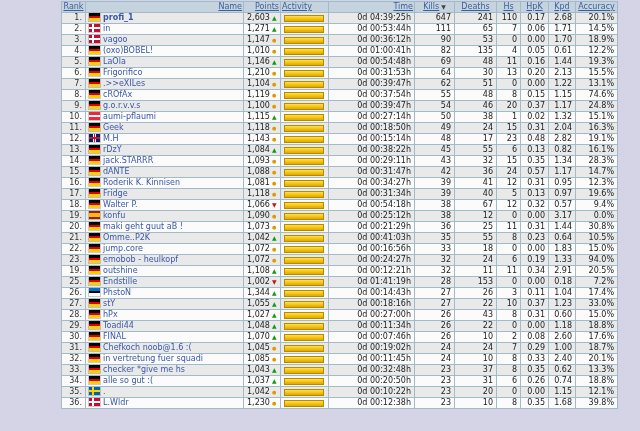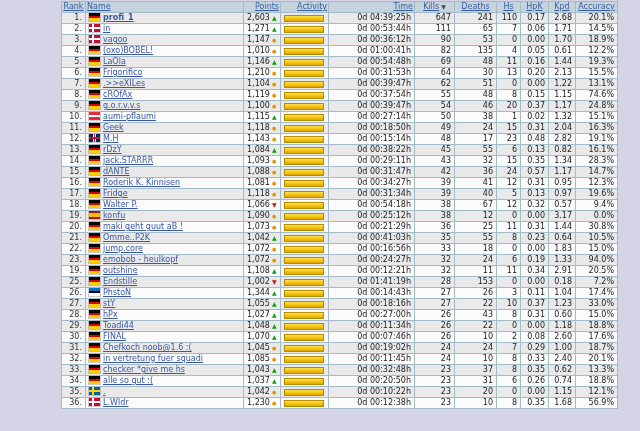--- a/index.html
+++ b/index.html
@@ -5,30 +5,30 @@
   * { box-sizing: border-box; }
   html,body { margin:0; padding:0; }
   body { font-family:"DejaVu Sans", sans-serif; }
   #page { position:relative; width:640px; height:431px; background:#d4d4e6; overflow:hidden;padding-left:23px; }
   #tablewrap { position:absolute; left:61px; top:1px; }
   table { border-collapse:collapse; table-layout:fixed; width:557px; border:1px solid #7d93a6; }
   th, td { border:1px solid #a3bac9; font-size:8px; line-height:10px; padding:0 3px;
            overflow:hidden; white-space:nowrap; color:#222; }
   th { height:9px; background:#c5d3de; font-weight:normal; text-align:center; padding:0 1px; }
   th .hlink { color:#3a5f9e; text-decoration:underline; cursor:pointer; }
-  th.h-name { text-align:left; }
+  th.h-name { text-align:right; }
   th.h-points { text-align:right; }
-  th.h-activity { text-align:right; }
+  th.h-activity { text-align:left; }
   th.h-time { text-align:right; }
   td { height:10.7px; }
   tr.odd td { background:#e9e9e9; }
   tr.even td { background:#fbfbfb; }
   td.num { text-align:right; }
   td.rank { text-align:right; color:#333; }
-  .name-link { color:#3a57a5; text-decoration:underline; cursor:pointer; }
+  .name-link { color:#3a57a5; cursor:pointer; }
   .name-link.bold { font-weight:bold; }
   .flag { display:inline-block; width:11px; height:8px; margin-right:3px; vertical-align:-1px;
           box-shadow:0 0 0 1px rgba(60,60,60,.25); }
   .flag-de { background:linear-gradient(to bottom,#000 0 33%,#d00 33% 67%,#ffce00 67%); }
   .flag-dk { background:linear-gradient(to bottom,rgba(0,0,0,0) 0 37%,#fff 37% 63%,rgba(0,0,0,0) 63%),
                         linear-gradient(to right,rgba(0,0,0,0) 0 27%,#fff 27% 45%,rgba(0,0,0,0) 45%),#c60c30; }
   .flag-se { background:linear-gradient(to bottom,rgba(0,0,0,0) 0 37%,#ffd300 37% 63%,rgba(0,0,0,0) 63%),
                         linear-gradient(to right,rgba(0,0,0,0) 0 27%,#ffd300 27% 45%,rgba(0,0,0,0) 45%),#0065a4; }
   .flag-at { background:linear-gradient(to bottom,#ed2939 0 33%,#fff 33% 67%,#ed2939 67%); }
   .flag-es { background:linear-gradient(to bottom,#aa151b 0 25%,#f1bf00 25% 75%,#aa151b 75%); }
@@ -611,18 +611,18 @@
             <td class="num"><span>1,230</span><span class="trend trend-same">●</span></td>
             <td>
               <div class="bar" style="width: 40px;"></div>
             </td>
             <td class="num">0d 00:12:38h</td>
             <td class="num">23</td>
             <td class="num">10</td>
             <td class="num">8</td>
             <td class="num">0.35</td>
             <td class="num">1.68</td>
-            <td class="num">56.9%</td>
+            <td class="num">39.8%</td>
           </tr>
         </tbody>
     </table>
   </div>
 </div>
 
 </body></html>

